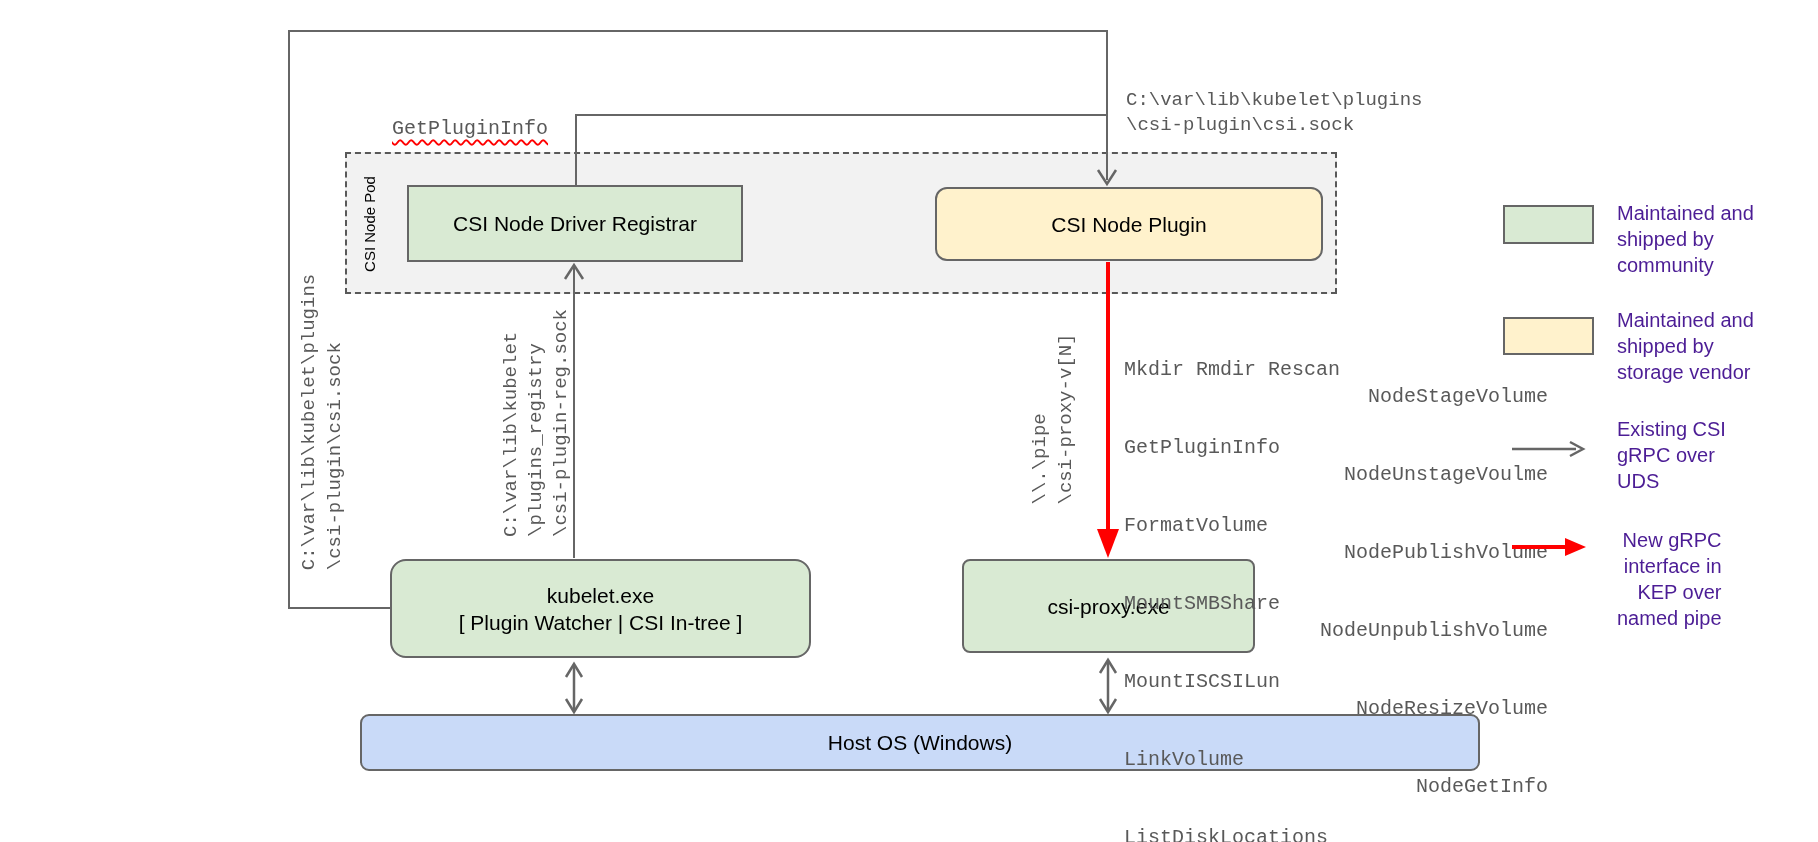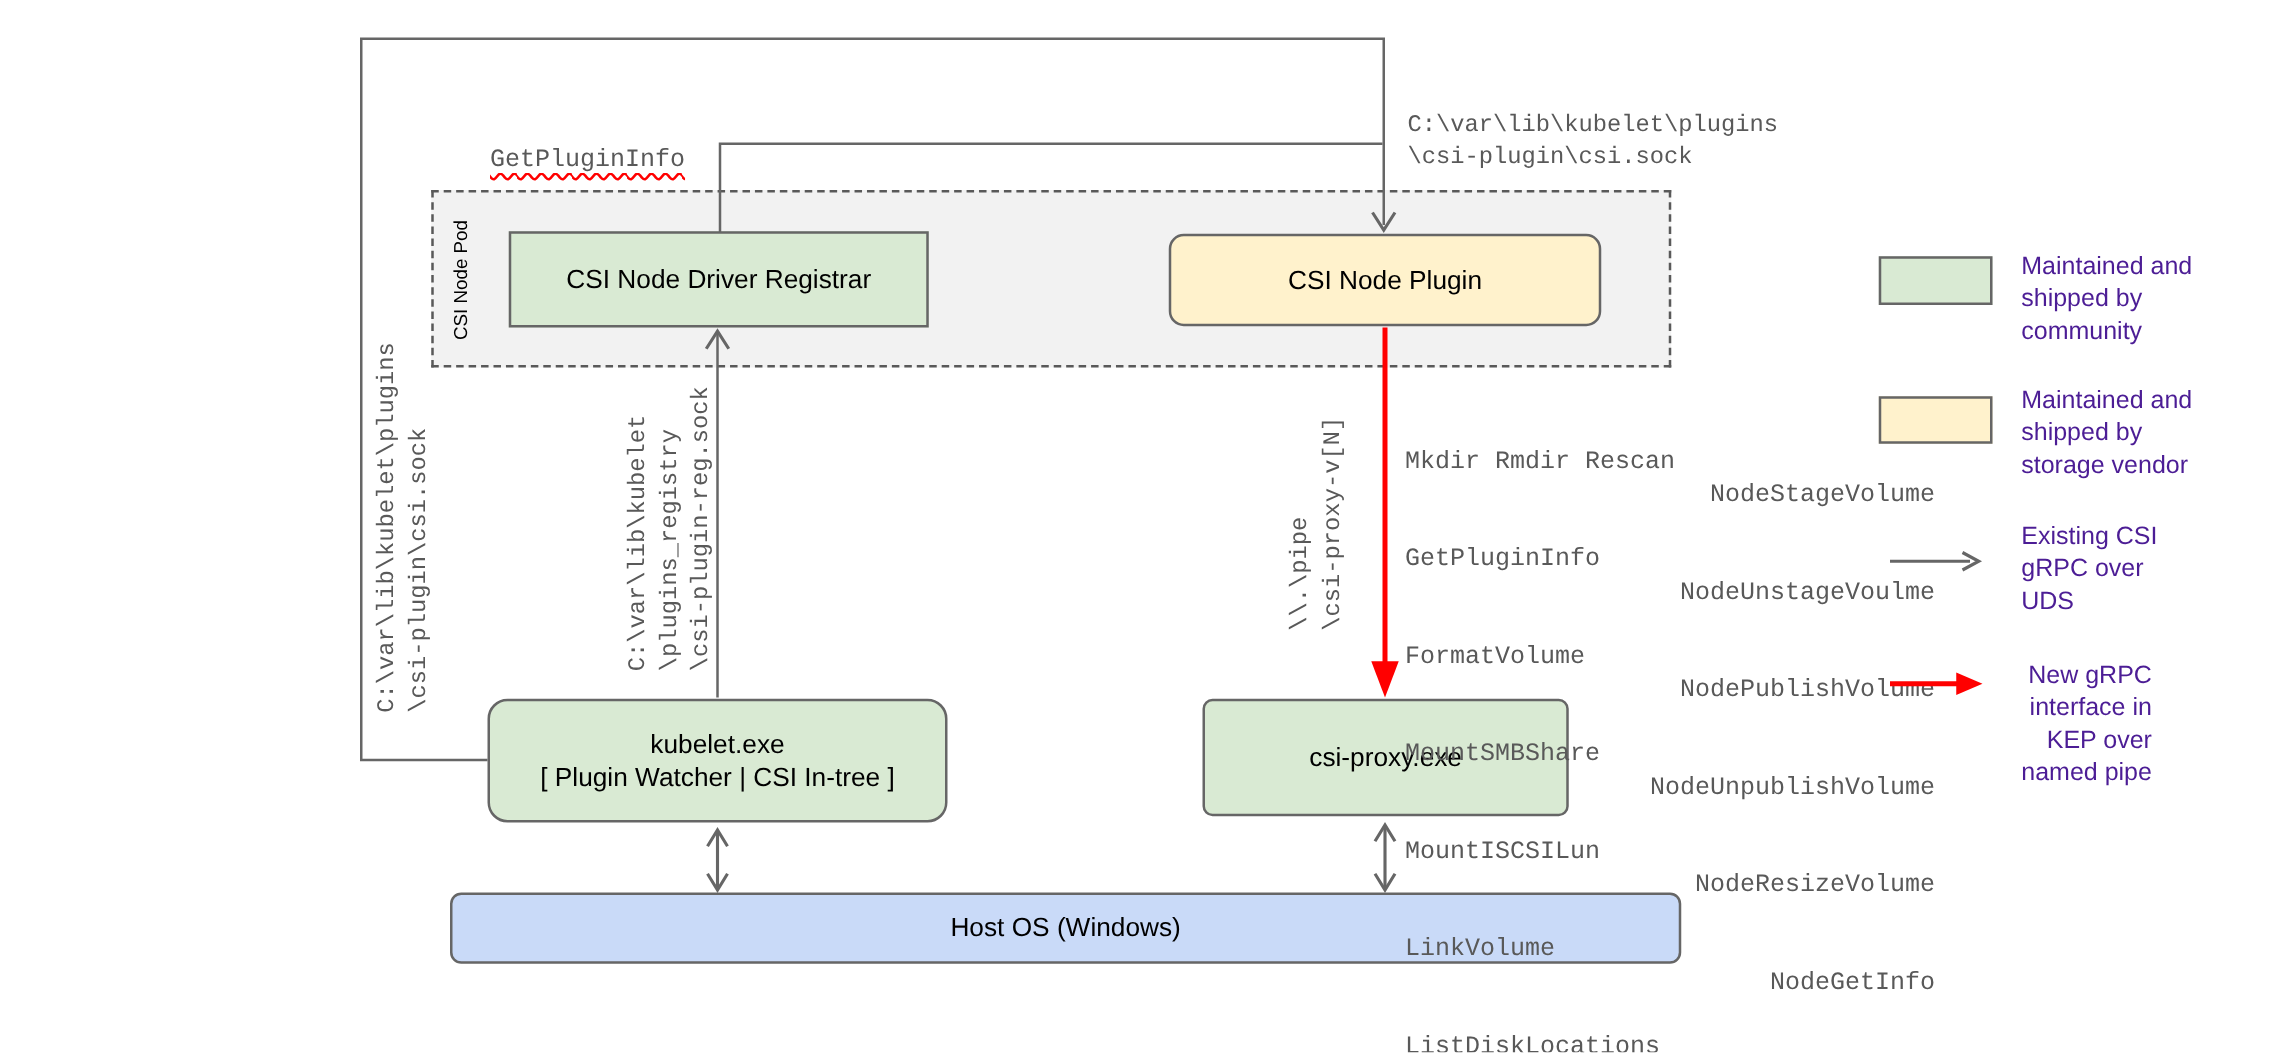--- a/index.html
+++ b/index.html
@@ -27,34 +27,34 @@
 
 <div id="canvas">
 
   <div class="pod" style="left:345px;top:152px;width:992px;height:142px;"></div>
   <div class="abs pod-label rot" style="left:369px;top:224px;">CSI Node Pod</div>
 
   <div class="node" style="left:407px;top:185px;width:336px;height:77px;background:#d9ead3;border-radius:0;">
     <span>CSI Node Driver Registrar</span>
   </div>
 
-  <div class="node" style="left:935px;top:187px;width:346px;height:74px;background:#fff2cc;border-radius:12px;">
+  <div class="node" style="left:935px;top:187px;width:388px;height:74px;background:#fff2cc;border-radius:12px;">
     <span>CSI Node Plugin</span>
   </div>
 
-  <div class="node" style="left:390px;top:559px;width:368px;height:99px;background:#d9ead3;border-radius:16px;">
+  <div class="node" style="left:390px;top:559px;width:421px;height:99px;background:#d9ead3;border-radius:16px;">
     <span>kubelet.exe</span>
     <span>[ Plugin Watcher | CSI In-tree ]</span>
   </div>
 
   <div class="node" style="left:962px;top:559px;width:293px;height:94px;background:#d9ead3;border-radius:8px;">
     <span>csi-proxy.exe</span>
   </div>
 
-  <div class="node" style="left:360px;top:714px;width:985px;height:57px;background:#c9daf8;border-radius:9px;">
+  <div class="node" style="left:360px;top:714px;width:1120px;height:57px;background:#c9daf8;border-radius:9px;">
     <span>Host OS (Windows)</span>
   </div>
 
   <div class="abs mono squiggle" style="left:392px;top:116px;">GetPluginInfo</div>
 
   <div class="abs mono preline" style="left:1126px;top:88px;font-size:19px;line-height:25px;">C:\var\lib\kubelet\plugins
 \csi-plugin\csi.sock</div>
 
   <div class="abs mono preline rot" style="left:322px;top:422px;font-size:19px;line-height:26px;">C:\var\lib\kubelet\plugins
 \csi-plugin\csi.sock</div>

